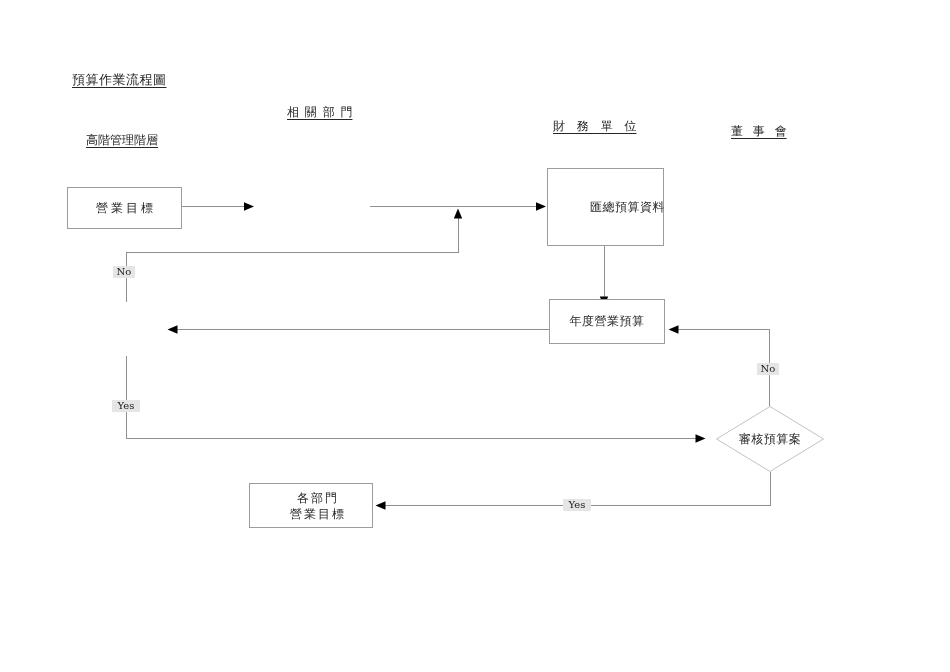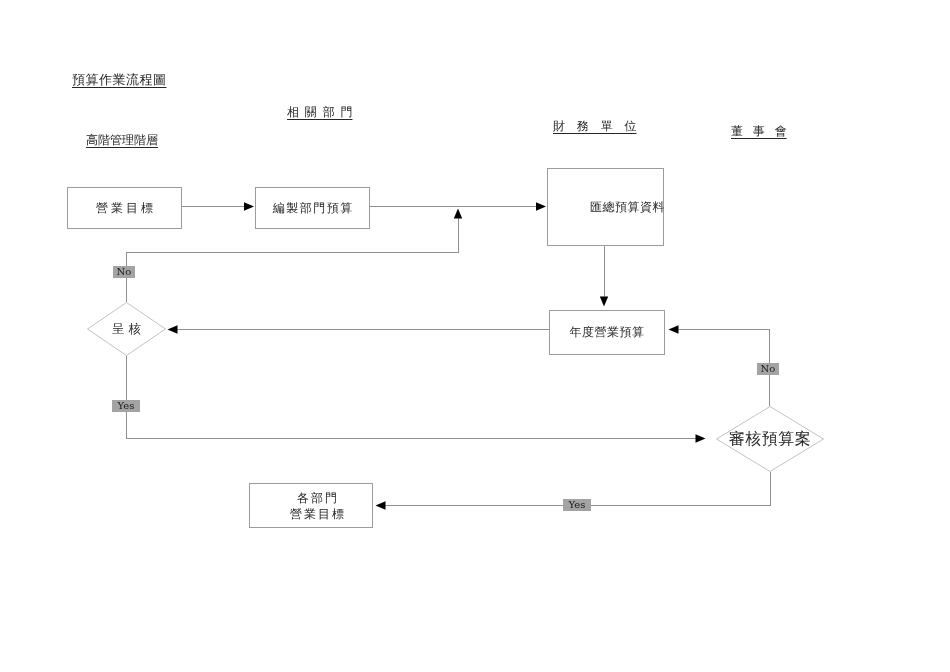--- a/index.html
+++ b/index.html
@@ -66,21 +66,21 @@
     white-space: nowrap;
   }
   .process {
     border: 1px solid #9c9c9c;
     background: #ffffff;
     box-sizing: border-box;
   }
   .process.b1 { left: 67px;  top: 187px; width: 115px; height: 42px; }
   .process.b2 { left: 255px; top: 187px; width: 115px; height: 42px; }
   .process.b3 { left: 547px; top: 168px; width: 117px; height: 78px; padding-left: 44px; }
-  .process.b4 { left: 549px; top: 310px; width: 116px; height: 45px; }
+  .process.b4 { left: 549px; top: 299px; width: 116px; height: 45px; }
   .process.b5 { left: 249px; top: 483px; width: 124px; height: 45px; }
   .b1 .lbl { letter-spacing: 3px; margin-left: 3px; }
   .b2 .lbl { letter-spacing: 1.5px; margin-left: 1.5px; }
   .b3 .lbl, .b4 .lbl { letter-spacing: 0.5px; }
   .b5 .stack { text-align: center; line-height: 16px; letter-spacing: 2px; margin-left: 14px; }
 
   .decision { background: transparent; }
   .decision.d1 { left: 87px;  top: 302px; width: 79px;  height: 54px; }
   .decision.d2 { left: 716px; top: 406px; width: 108px; height: 66px; }
   .decision svg {
@@ -88,27 +88,27 @@
     left: 0; top: 0;
     width: 100%; height: 100%;
   }
   .decision polygon.shape {
     fill: #ffffff;
     stroke: #c2c2c2;
     stroke-width: 1;
   }
   .decision .lbl { position: relative; }
   .d1 .lbl { font-size: 12.5px; letter-spacing: 4px; margin-left: 4px; }
-  .d2 .lbl { font-size: 16px; letter-spacing: 0.5px; }
+  .d2 .lbl { font-size: 12px; letter-spacing: 0.5px; }
 
   .edge-label {
     position: absolute;
     font-size: 10px;
     line-height: 12px;
-    background: #a3a3a3;
+    background: #e5e5e5;
     text-align: center;
     color: #1c1c1c;
     white-space: nowrap;
   }
   .edge-label.no1  { left: 113px; top: 266px; width: 22px; }
   .edge-label.yes1 { left: 112px; top: 400px; width: 28px; }
   .edge-label.no2  { left: 757px; top: 363px; width: 22px; }
   .edge-label.yes2 { left: 563px; top: 499px; width: 28px; }
 </style>
 </head>
@@ -147,38 +147,29 @@
     <polygon points="705.5,438.5 695.5,434.3 695.5,442.7"></polygon>
 
     <polyline points="770,472 770,505.5 385,505.5"></polyline>
     <polygon points="375.5,505.5 385.5,501.3 385.5,509.7"></polygon>
   </svg>
 
   <div class="node process b1">
     <span class="lbl">營業目標</span>
   </div>
 
-  <div class="node process b2">
-    <span class="lbl">編製部門預算</span>
-  </div>
 
   <div class="node process b3">
     <span class="lbl">匯總預算資料</span>
   </div>
 
   <div class="node process b4">
     <span class="lbl">年度營業預算</span>
   </div>
 
-  <div class="node decision d1">
-    <svg viewBox="0 0 79 54" preserveAspectRatio="none">
-      <polygon class="shape" points="39.5,0.5 78.5,27 39.5,53.5 0.5,27"></polygon>
-    </svg>
-    <span class="lbl">呈核</span>
-  </div>
 
   <div class="node decision d2">
     <svg viewBox="0 0 108 66" preserveAspectRatio="none">
       <polygon class="shape" points="54,0.5 107.5,33 54,65.5 0.5,33"></polygon>
     </svg>
     <span class="lbl">審核預算案</span>
   </div>
 
   <div class="node process b5">
     <div class="stack">

